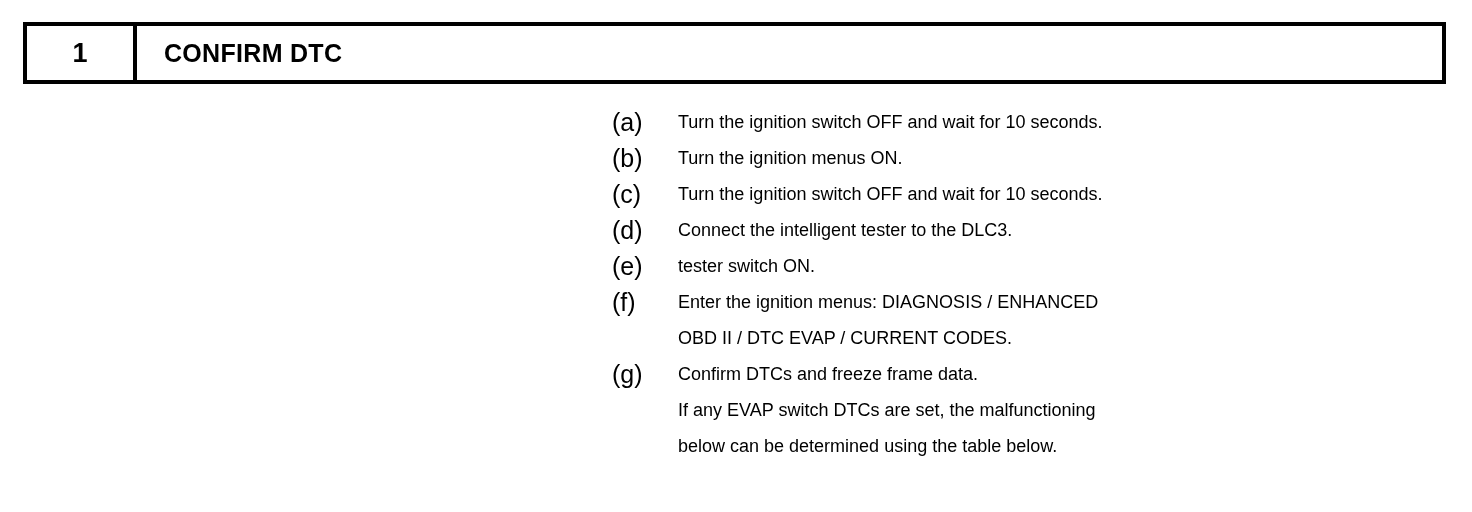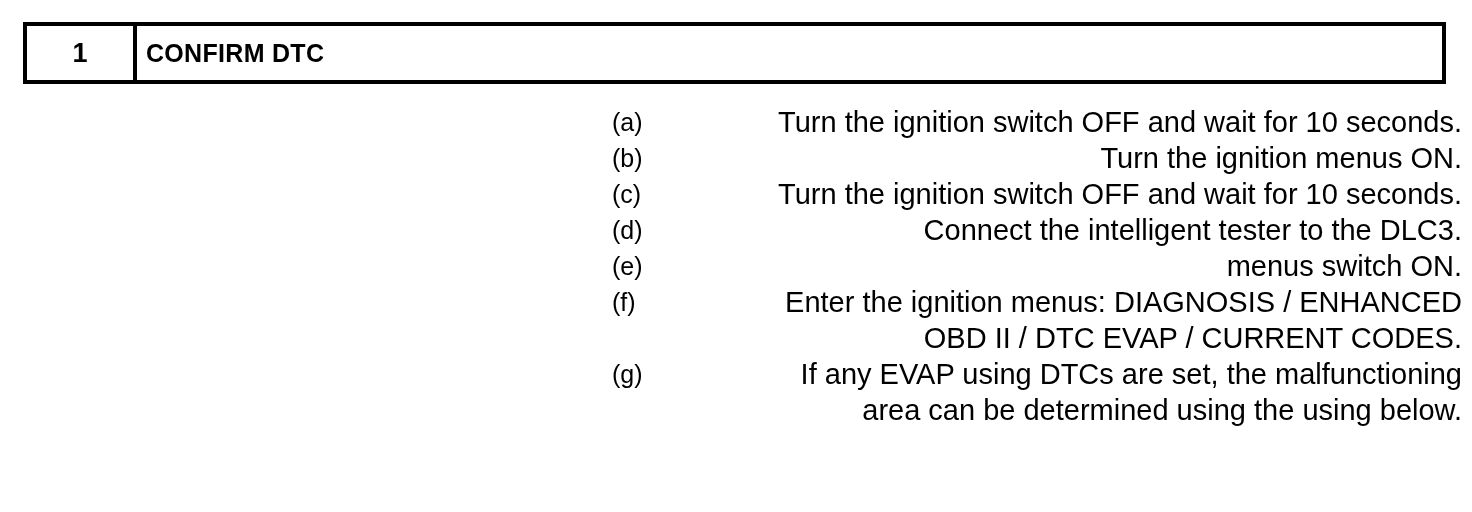--- a/index.html
+++ b/index.html
@@ -41,21 +41,21 @@
   .step-number {
     font-size: 27px;
     font-weight: bold;
     line-height: 1;
     letter-spacing: 0px;
   }
   .step-title-cell {
     flex: 1 1 auto;
     display: flex;
     align-items: center;
-    padding-left: 9px;
+    padding-left: 27px;
     box-sizing: border-box;
   }
   .step-title {
     font-size: 25px;
     font-weight: bold;
     line-height: 1;
     letter-spacing: 0.3px;
     white-space: nowrap;
   }
 
@@ -74,24 +74,23 @@
     width: 66px;
     flex: 0 0 66px;
     font-size: 25px;
     line-height: 36px;
     white-space: nowrap;
   }
   .instr-body {
     flex: 1 1 auto;
   }
   .instr-line {
-    font-size: 29px;
+    font-size: 18px;
     line-height: 36px;
     white-space: nowrap;
-    text-align: right;
   }
 </style>
 </head>
 <body>
 
 <div class="step-box">
   <div class="step-number-cell">
     <span class="step-number">1</span>
   </div>
   <div class="step-title-cell">
@@ -125,33 +124,34 @@
   <div class="instr-row">
     <span class="instr-marker">(d)</span>
     <div class="instr-body">
       <div class="instr-line">Connect the intelligent tester to the DLC3.</div>
     </div>
   </div>
 
   <div class="instr-row">
     <span class="instr-marker">(e)</span>
     <div class="instr-body">
-      <div class="instr-line">menus switch ON.</div>
+      <div class="instr-line">tester switch ON.</div>
     </div>
   </div>
 
   <div class="instr-row">
     <span class="instr-marker">(f)</span>
     <div class="instr-body">
       <div class="instr-line">Enter the ignition menus: DIAGNOSIS / ENHANCED</div>
       <div class="instr-line">OBD II / DTC EVAP / CURRENT CODES.</div>
     </div>
   </div>
 
   <div class="instr-row">
     <span class="instr-marker">(g)</span>
     <div class="instr-body">
-      <div class="instr-line">If any EVAP using DTCs are set, the malfunctioning</div>
-      <div class="instr-line">area can be determined using the using below.</div>
+      <div class="instr-line">Confirm DTCs and freeze frame data.</div>
+      <div class="instr-line">If any EVAP switch DTCs are set, the malfunctioning</div>
+      <div class="instr-line">below can be determined using the table below.</div>
     </div>
   </div>
 
 </div>
 
 </body></html>

